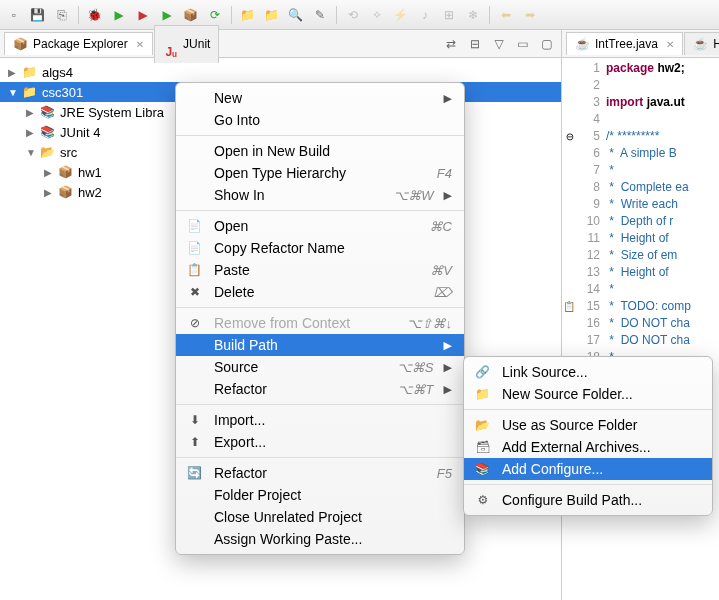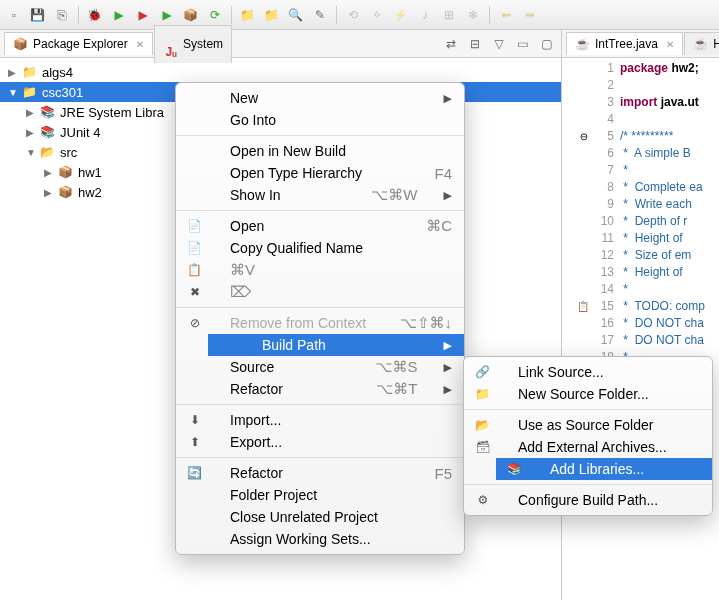--- a/index.html
+++ b/index.html
@@ -24,36 +24,36 @@
 .tree { padding: 4px 0; font-size: 13px; }
 .tree-row { display: flex; align-items: center; height: 20px; padding-left: 8px; gap: 4px; cursor: pointer; }
 .tree-row.selected { background: #2e7bde; color: #fff; }
 .arrow { width: 10px; font-size: 10px; color: #777; }
 .tree-row.selected .arrow { color: #fff; }
 .indent-1 { padding-left: 26px; }
 .indent-2 { padding-left: 44px; }
 .icon { width: 16px; height: 16px; display: inline-flex; align-items: center; justify-content: center; font-size: 12px; }
 
 .ctx-menu { position: absolute; left: 175px; top: 82px; width: 290px; background: linear-gradient(#fdfdfd,#f4f4f4); border: 1px solid #bbb; border-radius: 6px; box-shadow: 0 8px 24px rgba(0,0,0,.25); padding: 4px 0; font-size: 14px; z-index: 10; }
-.menu-item { display: flex; align-items: center; height: 22px; padding: 0 12px 0 10px; gap: 26px; cursor: pointer; }
+.menu-item { display: flex; align-items: center; height: 22px; padding: 0 12px 0 10px; gap: 10px; cursor: pointer; }
 .menu-item.disabled { color: #aaa; }
-.menu-item.highlight { background: #2e7bde; color: #fff; margin-left: 32px; }
+.menu-item.highlight { background: #2e7bde; color: #fff; }
 .menu-item .mi-icon { width: 18px; font-size: 12px; color: #555; display: inline-flex; justify-content: center; }
 .menu-item.highlight .mi-icon { color: #fff; }
 .menu-item .mi-label { flex: 1; }
-.menu-item .mi-short { color: #888; font-size: 15px; }
+.menu-item .mi-short { color: #888; font-size: 13px; font-style: italic; }
 .menu-item.highlight .mi-short { color: #fff; }
 .menu-item .mi-arrow { font-size: 11px; color: #555; }
 .menu-item.highlight .mi-arrow { color: #fff; }
 .menu-sep { height: 1px; background: #ddd; margin: 4px 0; }
 
 .sub-menu { position: absolute; left: 463px; top: 356px; width: 250px; background: linear-gradient(#fdfdfd,#f4f4f4); border: 1px solid #bbb; border-radius: 6px; box-shadow: 0 8px 24px rgba(0,0,0,.25); padding: 4px 0; font-size: 14px; z-index: 20; }
 
 .editor-tabs { height: 28px; display: flex; align-items: center; border-bottom: 1px solid #ccc; background: #f5f5f5; padding-left: 4px; }
-.code { font-family: "Menlo","Monaco",monospace; font-size: 12px; line-height: 17px; padding: 2px 0 0 0; overflow: hidden; white-space: pre; margin-left: 14px; }
+.code { font-family: "Menlo","Monaco",monospace; font-size: 12px; line-height: 17px; padding: 2px 0 0 0; overflow: hidden; white-space: pre; }
 .gutter { display: inline-block; width: 28px; text-align: right; color: #999; padding-right: 6px; }
 .kw { color: #8b0045; font-weight: bold; }
 .hw { color: #000; font-weight: bold; }
 .cm { color: #2a6aa8; }
 .gut-icon { display:inline-block; width:16px; text-align:center; font-size:10px; }
 </style>
 </head>
 <body>
 
 <div class="toolbar">
@@ -88,21 +88,21 @@
 
   <div class="left-panel">
     <div class="view-tabs">
       <div class="tab">
         <span class="icon">📦</span>
         <span>Package Explorer</span>
         <span class="x">✕</span>
       </div>
       <div class="tab inactive">
         <span class="icon" style="color:#c33;font-weight:bold;margin-top:15px;">Jᵤ</span>
-        <span>System</span>
+        <span>JUnit</span>
       </div>
       <div class="tab-tools">
         <span class="tbtn">⇄</span>
         <span class="tbtn">⊟</span>
         <span class="tbtn">▽</span>
         <span class="tbtn">▭</span>
         <span class="tbtn">▢</span>
       </div>
     </div>
     <div class="tree" id="tree">
@@ -190,29 +190,31 @@
       <span class="mi-arrow">▶</span>
     </div>
     <div class="menu-sep"></div>
     <div class="menu-item">
       <span class="mi-icon">📄</span>
       <span class="mi-label">Open</span>
       <span class="mi-short">⌘C</span>
     </div>
     <div class="menu-item">
       <span class="mi-icon">📄</span>
-      <span class="mi-label">Copy Qualified Name</span>
+      <span class="mi-label">Copy Refactor Name</span>
       <span class="mi-short"></span>
     </div>
     <div class="menu-item">
       <span class="mi-icon">📋</span>
+      <span class="mi-label">Paste</span>
       <span class="mi-short">⌘V</span>
     </div>
     <div class="menu-item">
       <span class="mi-icon">✖</span>
+      <span class="mi-label">Delete</span>
       <span class="mi-short">⌦</span>
     </div>
     <div class="menu-sep"></div>
     <div class="menu-item disabled">
       <span class="mi-icon">⊘</span>
       <span class="mi-label">Remove from Context</span>
       <span class="mi-short">⌥⇧⌘↓</span>
     </div>
     <div class="menu-item highlight">
       <span class="mi-icon"></span>
@@ -254,21 +256,21 @@
       <span class="mi-label">Folder Project</span>
       <span class="mi-short"></span>
     </div>
     <div class="menu-item">
       <span class="mi-icon"></span>
       <span class="mi-label">Close Unrelated Project</span>
       <span class="mi-short"></span>
     </div>
     <div class="menu-item">
       <span class="mi-icon"></span>
-      <span class="mi-label">Assign Working Sets...</span>
+      <span class="mi-label">Assign Working Paste...</span>
       <span class="mi-short"></span>
     </div>
   </div>
 
 <div class="sub-menu" id="sub">
     <div class="menu-item">
       <span class="mi-icon">🔗</span>
       <span class="mi-label">Link Source...</span>
     </div>
     <div class="menu-item">
@@ -279,20 +281,20 @@
     <div class="menu-item">
       <span class="mi-icon">📂</span>
       <span class="mi-label">Use as Source Folder</span>
     </div>
     <div class="menu-item">
       <span class="mi-icon">🗃</span>
       <span class="mi-label">Add External Archives...</span>
     </div>
     <div class="menu-item highlight">
       <span class="mi-icon">📚</span>
-      <span class="mi-label">Add Libraries...</span>
+      <span class="mi-label">Add Configure...</span>
     </div>
     <div class="menu-sep"></div>
     <div class="menu-item">
       <span class="mi-icon">⚙</span>
       <span class="mi-label">Configure Build Path...</span>
     </div>
   </div>
 
 </body></html>

